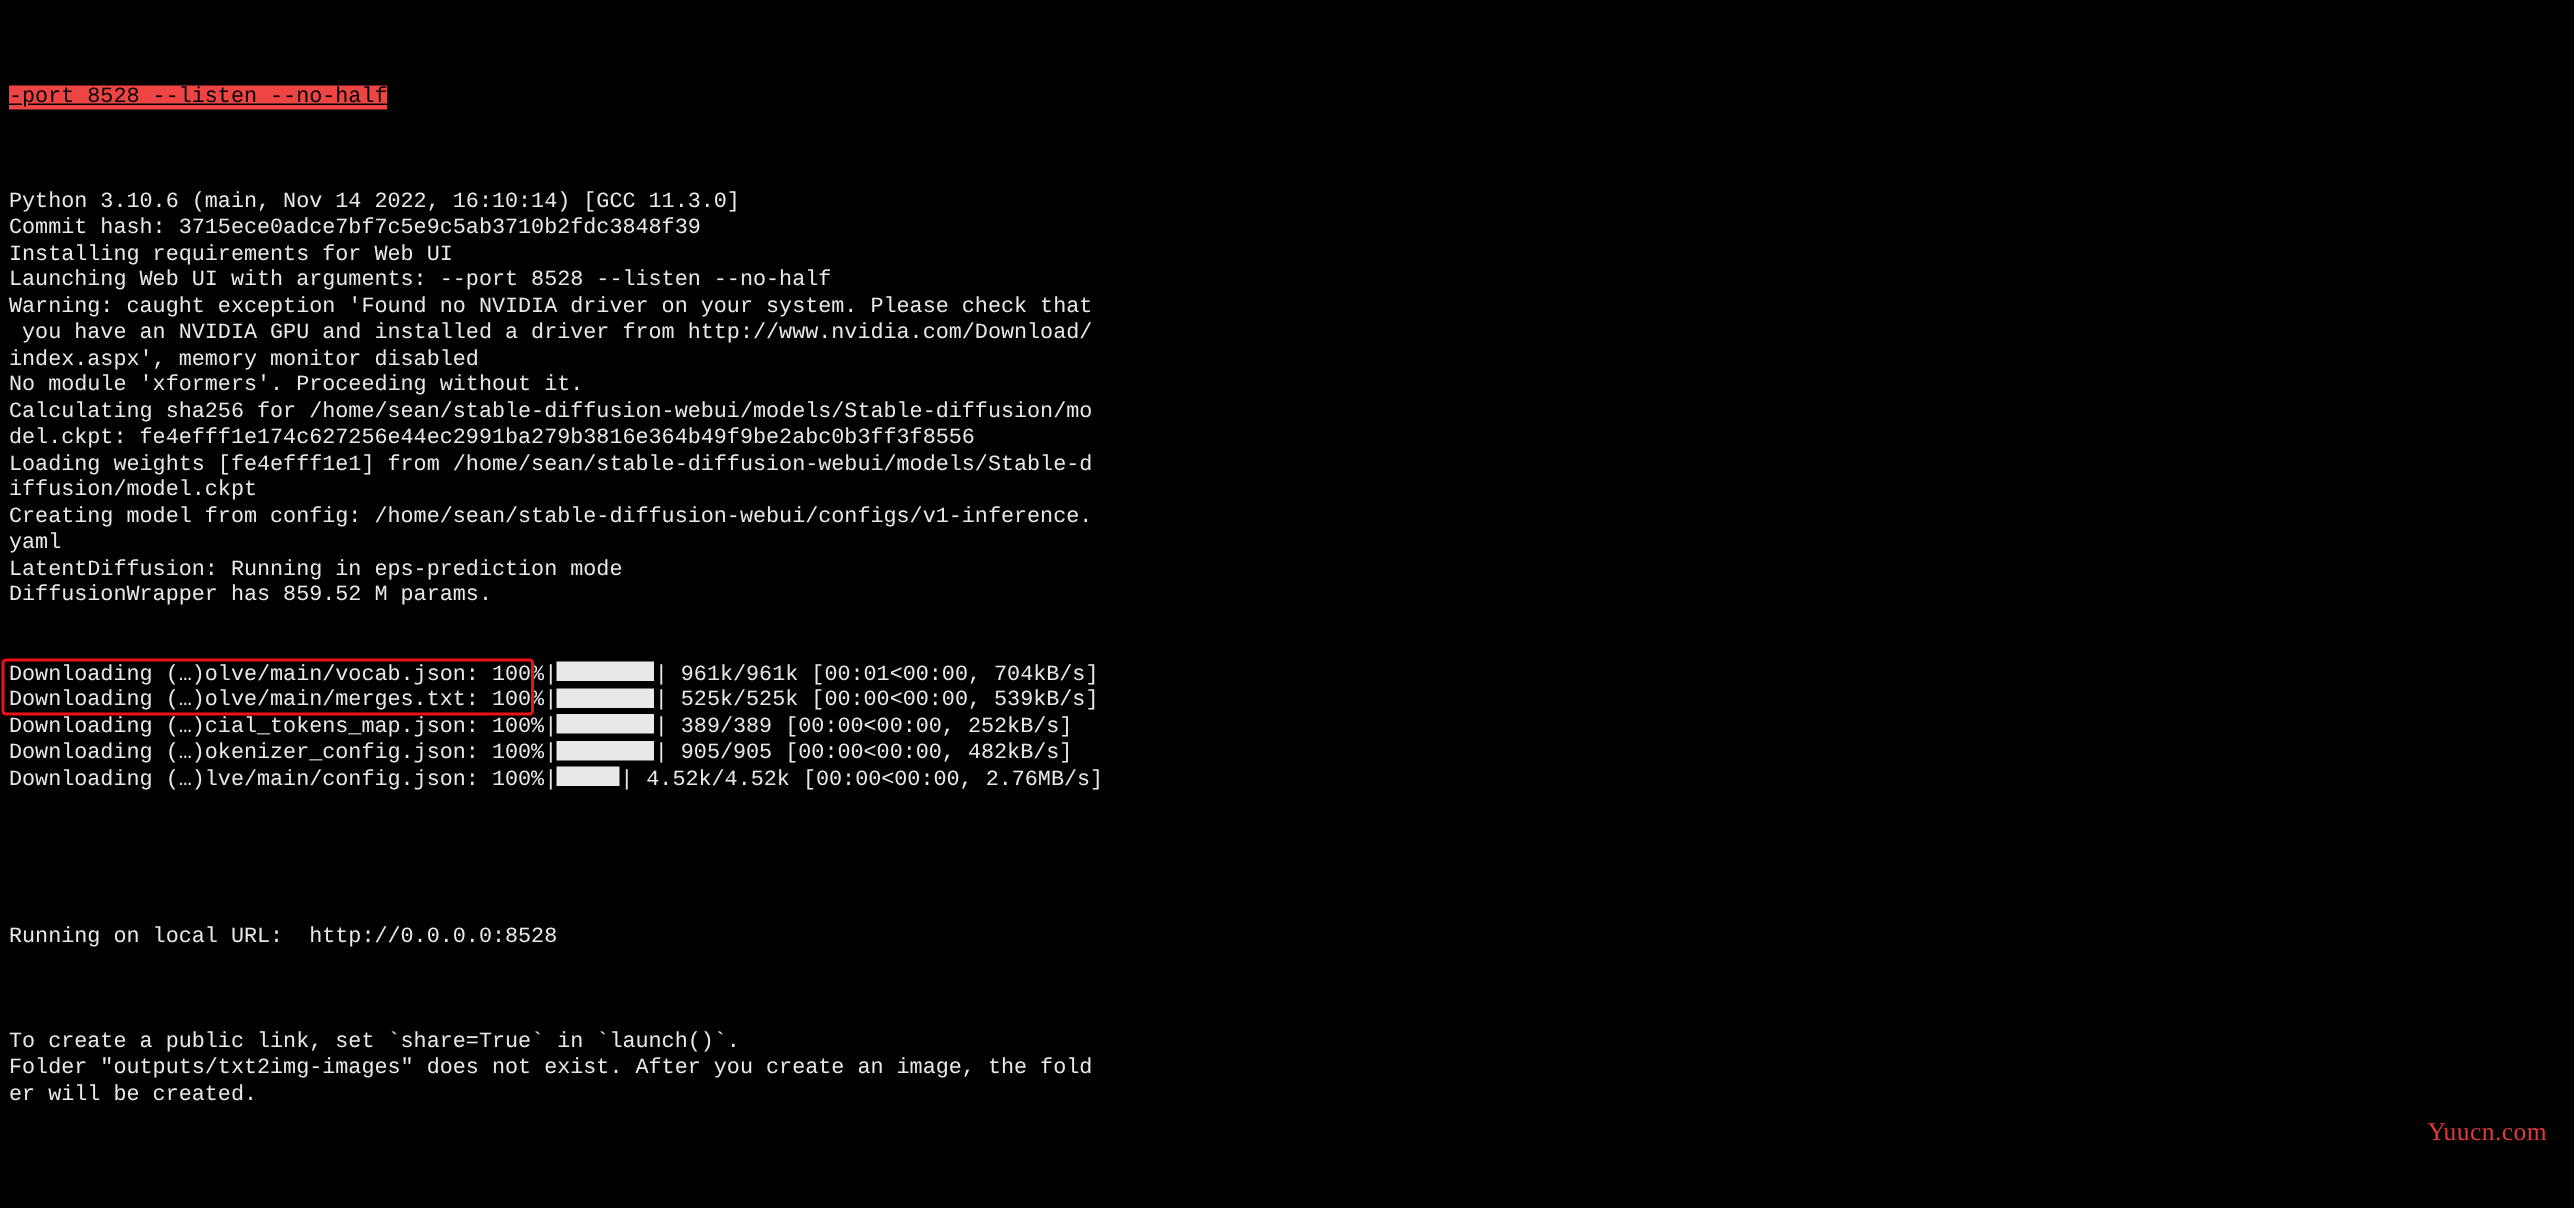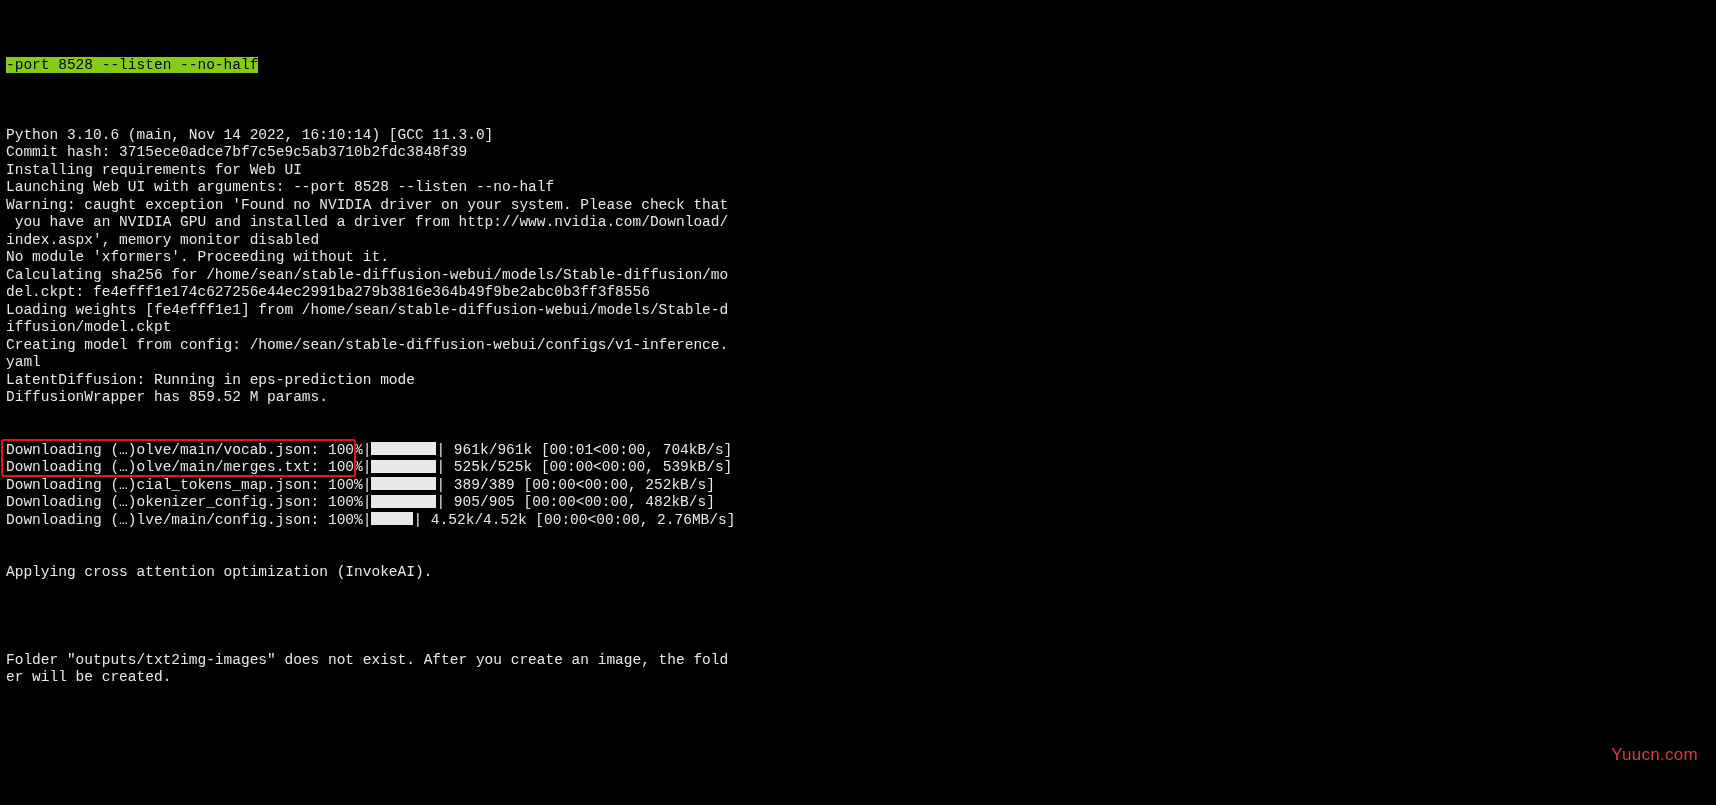--- a/index.html
+++ b/index.html
@@ -13,23 +13,24 @@
       line-height: 17.5px;
       overflow: hidden;
     }
     .terminal {
       padding: 4px 6px;
       white-space: pre;
       position: relative;
     }
     .line { display: block; white-space: pre; }
     .hl-first {
-      background: #84cc16;
+      background: #ef4444;
       color: #000;
       display: inline;
+      text-decoration: underline;
     }
     .bar {
       display: inline-block;
       background: #e8e8e8;
       height: 13px;
       vertical-align: middle;
       margin-top: -2px;
     }
     .redbox {
       position: absolute;
@@ -41,37 +42,38 @@
       left: 1px;
       top: 439px;
       width: 355px;
       height: 38px;
     }
     .watermark {
       position: absolute;
       right: 18px;
       bottom: 42px;
       color: #e03a3a;
-      font-family: Liberation Sans, sans-serif;
+      font-family: Liberation Serif, serif;
       font-size: 17px;
       font-weight: 500;
       letter-spacing: 0.3px;
     }
   </style>
 </head>
 <body>
 
 <div class="terminal">
 
   <span class="line"><span class="hl-first">-port 8528 --listen --no-half</span></span>
 
   <div id="before-block"><span class="line">Python 3.10.6 (main, Nov 14 2022, 16:10:14) [GCC 11.3.0]</span><span class="line">Commit hash: 3715ece0adce7bf7c5e9c5ab3710b2fdc3848f39</span><span class="line">Installing requirements for Web UI</span><span class="line">Launching Web UI with arguments: --port 8528 --listen --no-half</span><span class="line">Warning: caught exception 'Found no NVIDIA driver on your system. Please check that</span><span class="line"> you have an NVIDIA GPU and installed a driver from http://www.nvidia.com/Download/</span><span class="line">index.aspx', memory monitor disabled</span><span class="line">No module 'xformers'. Proceeding without it.</span><span class="line">Calculating sha256 for /home/sean/stable-diffusion-webui/models/Stable-diffusion/mo</span><span class="line">del.ckpt: fe4efff1e174c627256e44ec2991ba279b3816e364b49f9be2abc0b3ff3f8556</span><span class="line">Loading weights [fe4efff1e1] from /home/sean/stable-diffusion-webui/models/Stable-d</span><span class="line">iffusion/model.ckpt</span><span class="line">Creating model from config: /home/sean/stable-diffusion-webui/configs/v1-inference.</span><span class="line">yaml</span><span class="line">LatentDiffusion: Running in eps-prediction mode</span><span class="line">DiffusionWrapper has 859.52 M params.</span></div>
   <div id="progress-block"><span class="line"><span>Downloading (…)olve/main/vocab.json: 100%|</span><span class="bar" style="width: 65px;"></span><span>| 961k/961k [00:01&lt;00:00, 704kB/s]</span></span><span class="line"><span>Downloading (…)olve/main/merges.txt: 100%|</span><span class="bar" style="width: 65px;"></span><span>| 525k/525k [00:00&lt;00:00, 539kB/s]</span></span><span class="line"><span>Downloading (…)cial_tokens_map.json: 100%|</span><span class="bar" style="width: 65px;"></span><span>| 389/389 [00:00&lt;00:00, 252kB/s]</span></span><span class="line"><span>Downloading (…)okenizer_config.json: 100%|</span><span class="bar" style="width: 65px;"></span><span>| 905/905 [00:00&lt;00:00, 482kB/s]</span></span><span class="line"><span>Downloading (…)lve/main/config.json: 100%|</span><span class="bar" style="width: 42px;"></span><span>| 4.52k/4.52k [00:00&lt;00:00, 2.76MB/s]</span></span></div>
-  <div id="after-before-box-block"><span class="line">Applying cross attention optimization (InvokeAI).</span></div>
+  <div id="after-before-box-block"></div>
 
+  <span class="line">Running on local URL:  http://0.0.0.0:8528</span>
 
-  <div id="after-box-block"><span class="line"></span><span class="line">Folder "outputs/txt2img-images" does not exist. After you create an image, the fold</span><span class="line">er will be created.</span></div>
+  <div id="after-box-block"><span class="line"></span><span class="line">To create a public link, set `share=True` in `launch()`.</span><span class="line">Folder "outputs/txt2img-images" does not exist. After you create an image, the fold</span><span class="line">er will be created.</span></div>
 
   <div class="redbox redbox1"></div>
 
 </div>
 
 <div class="watermark">Yuucn.com</div>
 
 </body></html>

